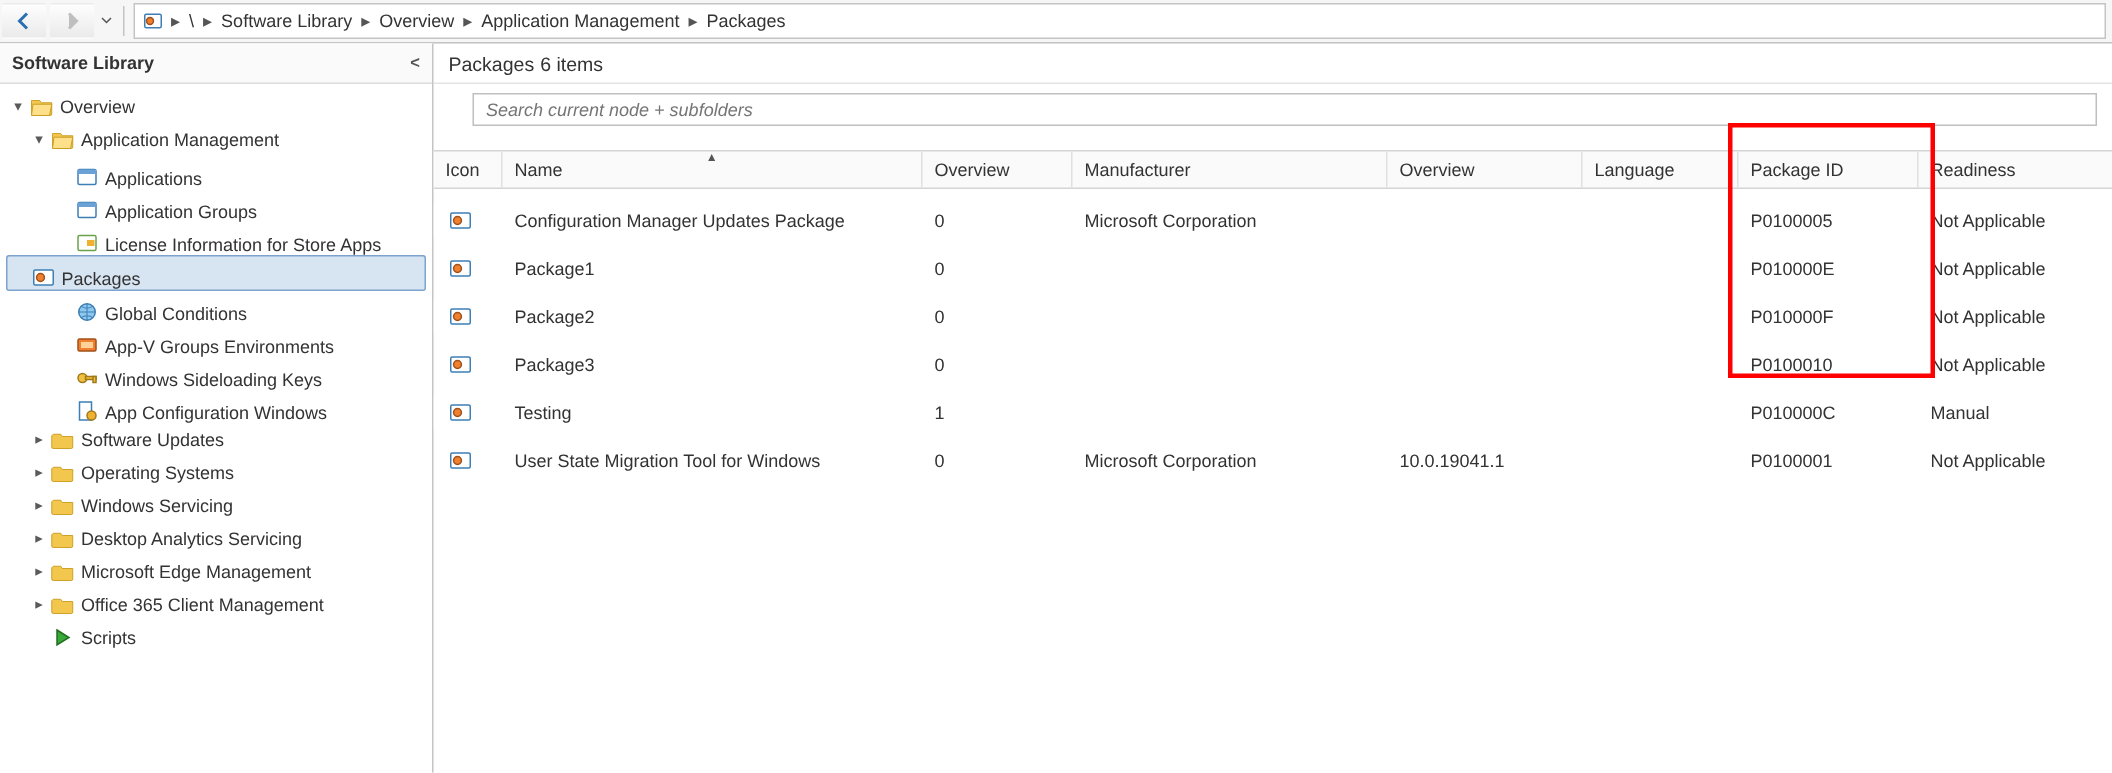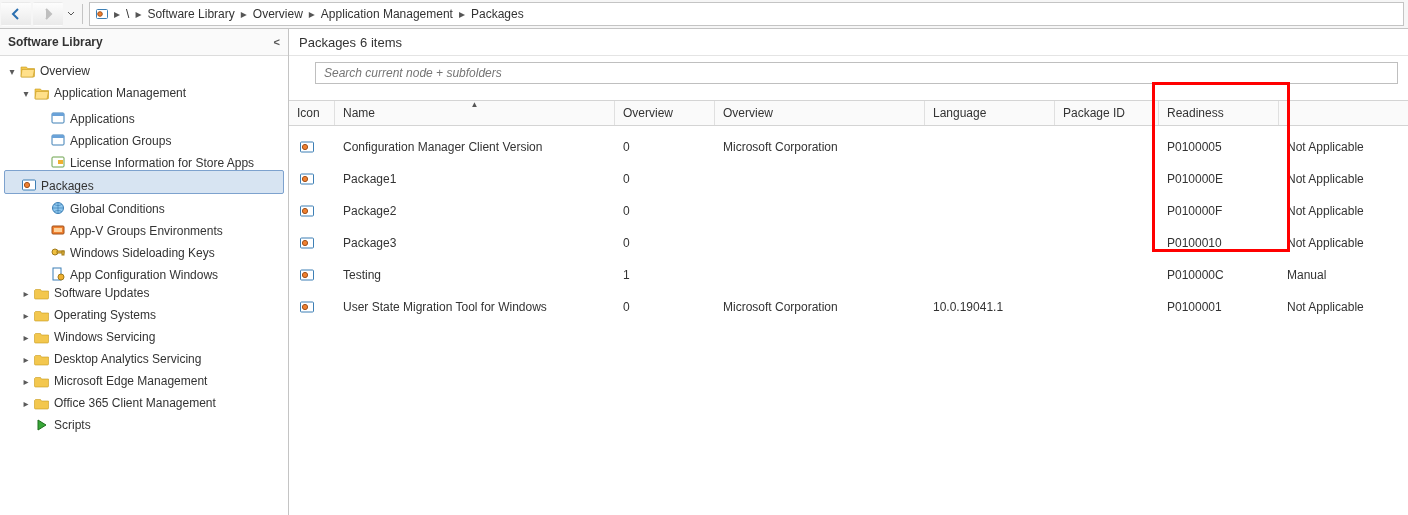--- a/index.html
+++ b/index.html
@@ -441,41 +441,44 @@
           <span>Icon</span>
         </div>
         <div class="gh">
           <span>Name</span>
           <span class="sort">▲</span>
         </div>
         <div class="gh">
           <span>Overview</span>
         </div>
         <div class="gh">
+          <span>Manufacturer</span>
+        </div>
+        <div class="gh">
           <span>Overview</span>
         </div>
         <div class="gh">
           <span>Language</span>
         </div>
         <div class="gh">
           <span>Package ID</span>
         </div>
         <div class="gh">
           <span>Readiness</span>
         </div>
       </div>
     <div id="gbody" style="position:relative;">
         <div class="grid-row">
           <div class="gc icon">
             <svg width="16" height="16" viewBox="0 0 16 16" class="pkg">
               <rect x="1.5" y="3" width="13" height="10" rx="1"></rect>
               <circle cx="6" cy="8" r="2.6"></circle>
             </svg>
           </div>
-          <div class="gc">Configuration Manager Client Version</div>
+          <div class="gc">Configuration Manager Updates Package</div>
           <div class="gc">0</div>
           <div class="gc">Microsoft Corporation</div>
           <div class="gc"></div>
           <div class="gc"></div>
           <div class="gc">P0100005</div>
           <div class="gc">Not Applicable</div>
         </div>
         <div class="grid-row">
           <div class="gc icon">
             <svg width="16" height="16" viewBox="0 0 16 16" class="pkg">

